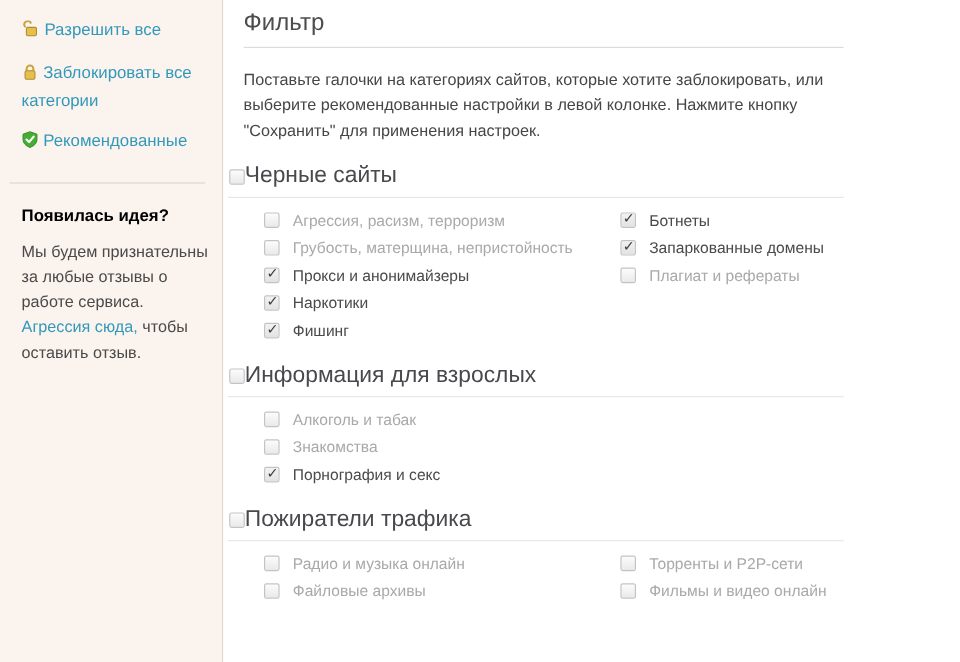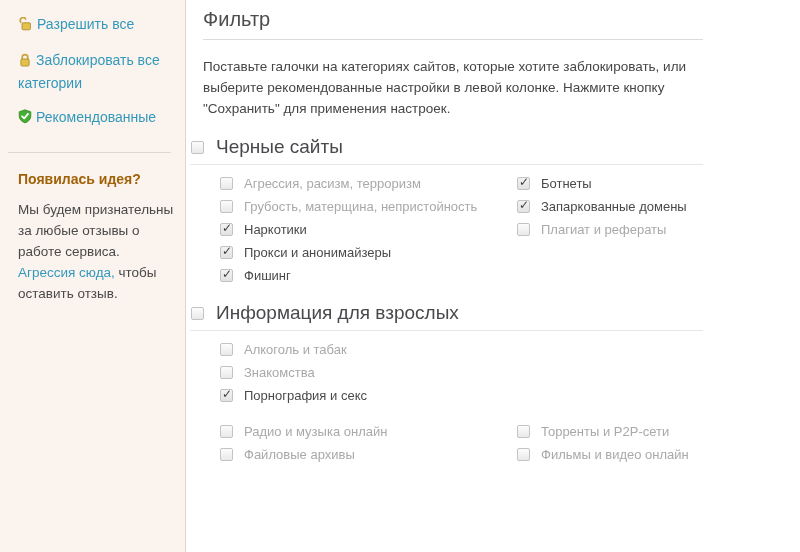--- a/index.html
+++ b/index.html
@@ -7,39 +7,39 @@
     font-family:"Liberation Sans","DejaVu Sans",sans-serif; }
   .page { display:flex; width:709px; height:552px; overflow:hidden; }
 
   
   .sidebar { width:186px; flex:none; background:#fbf3ee; border-right:1px solid #dcd4cf;
     padding:14px 8px 0 18px; }
   .side-link { display:block; color:#3399bb; text-decoration:none; font-size:14px;
     line-height:21px; margin-bottom:13px; cursor:pointer; }
   .side-link .icn { display:inline-block; vertical-align:-2px; margin-right:4px; }
   .sb-divider { border:none; border-top:1px solid #ddd6d1; margin:22px 6px 18px -10px; }
-  .idea-title { font-size:14px; font-weight:bold; color:#a16207; margin-bottom:12px; }
+  .idea-title { font-size:14px; font-weight:bold; color:#000000; margin-bottom:12px; }
   .idea-text { font-size:13.5px; color:#4a4a4a; line-height:21px; }
   .idea-text a { color:#3399bb; text-decoration:none; cursor:pointer; }
 
   
   .main { flex:1; background:#fff; padding:0 6px 0 4px; }
   .page-title { font-size:20px; font-weight:normal; color:#4d4d4d;
     margin:8px 0 16px 13px; padding-bottom:8px; border-bottom:1px solid #dcdcdc; }
   .intro { font-size:13.5px; color:#464646; line-height:21px; max-width:589px;
     margin:12px 0 9px 13px; }
   .save-btn { display:inline-block; margin:4px 0 10px 13px; padding:6px 15px 7px;
     font-family:inherit; font-size:15px; color:#fff; text-shadow:0 -1px 0 rgba(0,0,0,.25);
     background:linear-gradient(#47b214,#359c09); border:1px solid #2e8c06; border-radius:4px;
     box-shadow:0 0 3px rgba(120,200,90,.8), inset 0 1px 0 rgba(255,255,255,.35);
     cursor:pointer; }
 
   .sections { margin-top:15px; }
   .cat { margin-bottom:13px; }
-  .cat-head { display:flex; align-items:center; gap:12px; padding:2px 0 6px 1px;
+  .cat-head { display:flex; align-items:center; padding:2px 0 6px 1px;
     border-bottom:1px solid #e7e7e7; }
   .cat-title { font-size:19px; font-weight:normal; color:#49494d; line-height:22px; }
   .cols { display:grid; grid-template-columns:297px 1fr; padding-left:30px; margin-top:7px; }
   .item { display:flex; align-items:center; height:23px; font-size:13px; color:#a9a9a9;
     cursor:pointer; }
   .item.on { color:#4a4a4a; }
   .item .item-label { margin-left:11px; white-space:nowrap; }
 
   
   .cb { position:relative; width:13px; height:13px; flex:none;
@@ -94,25 +94,25 @@
               <label class="item">
                 <span class="cb"></span>
                 <span class="item-label">Агрессия, расизм, терроризм</span>
               </label>
               <label class="item">
                 <span class="cb"></span>
                 <span class="item-label">Грубость, матерщина, непристойность</span>
               </label>
               <label class="item on">
                 <span class="cb checked"></span>
-                <span class="item-label">Наркотики</span>
+                <span class="item-label">Прокси и анонимайзеры</span>
               </label>
               <label class="item on">
                 <span class="cb checked"></span>
-                <span class="item-label">Прокси и анонимайзеры</span>
+                <span class="item-label">Наркотики</span>
               </label>
               <label class="item on">
                 <span class="cb checked"></span>
                 <span class="item-label">Фишинг</span>
               </label>
             </div>
             <div class="col">
               <label class="item on">
                 <span class="cb checked"></span>
                 <span class="item-label">Ботнеты</span>
@@ -144,20 +144,24 @@
                 <span class="item-label">Знакомства</span>
               </label>
               <label class="item on">
                 <span class="cb checked"></span>
                 <span class="item-label">Порнография и секс</span>
               </label>
             </div>
           </div>
         </section>
         <section class="cat">
+          <div class="cat-head">
+            <span class="cb"></span>
+            <h2 class="cat-title">Пожиратели трафика</h2>
+          </div>
           <div class="cols">
             <div class="col">
               <label class="item">
                 <span class="cb"></span>
                 <span class="item-label">Радио и музыка онлайн</span>
               </label>
               <label class="item">
                 <span class="cb"></span>
                 <span class="item-label">Файловые архивы</span>
               </label>

